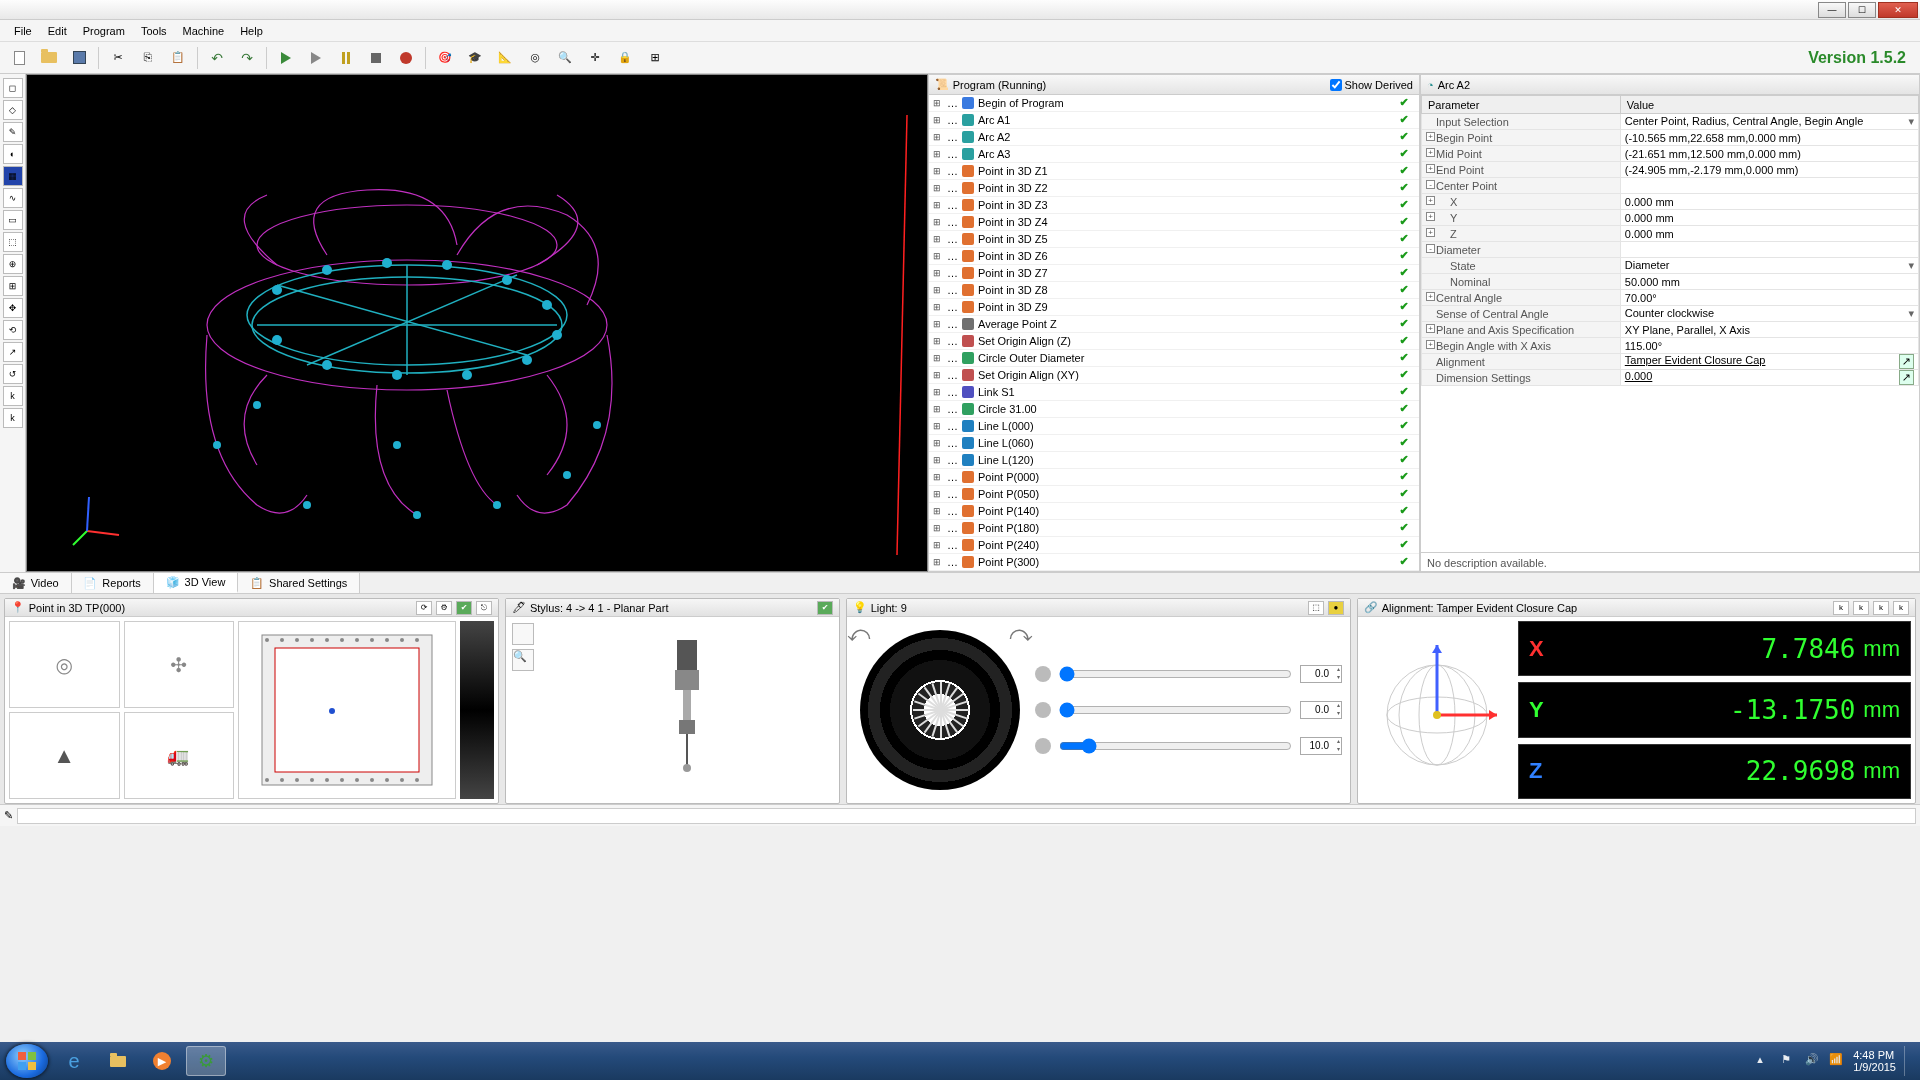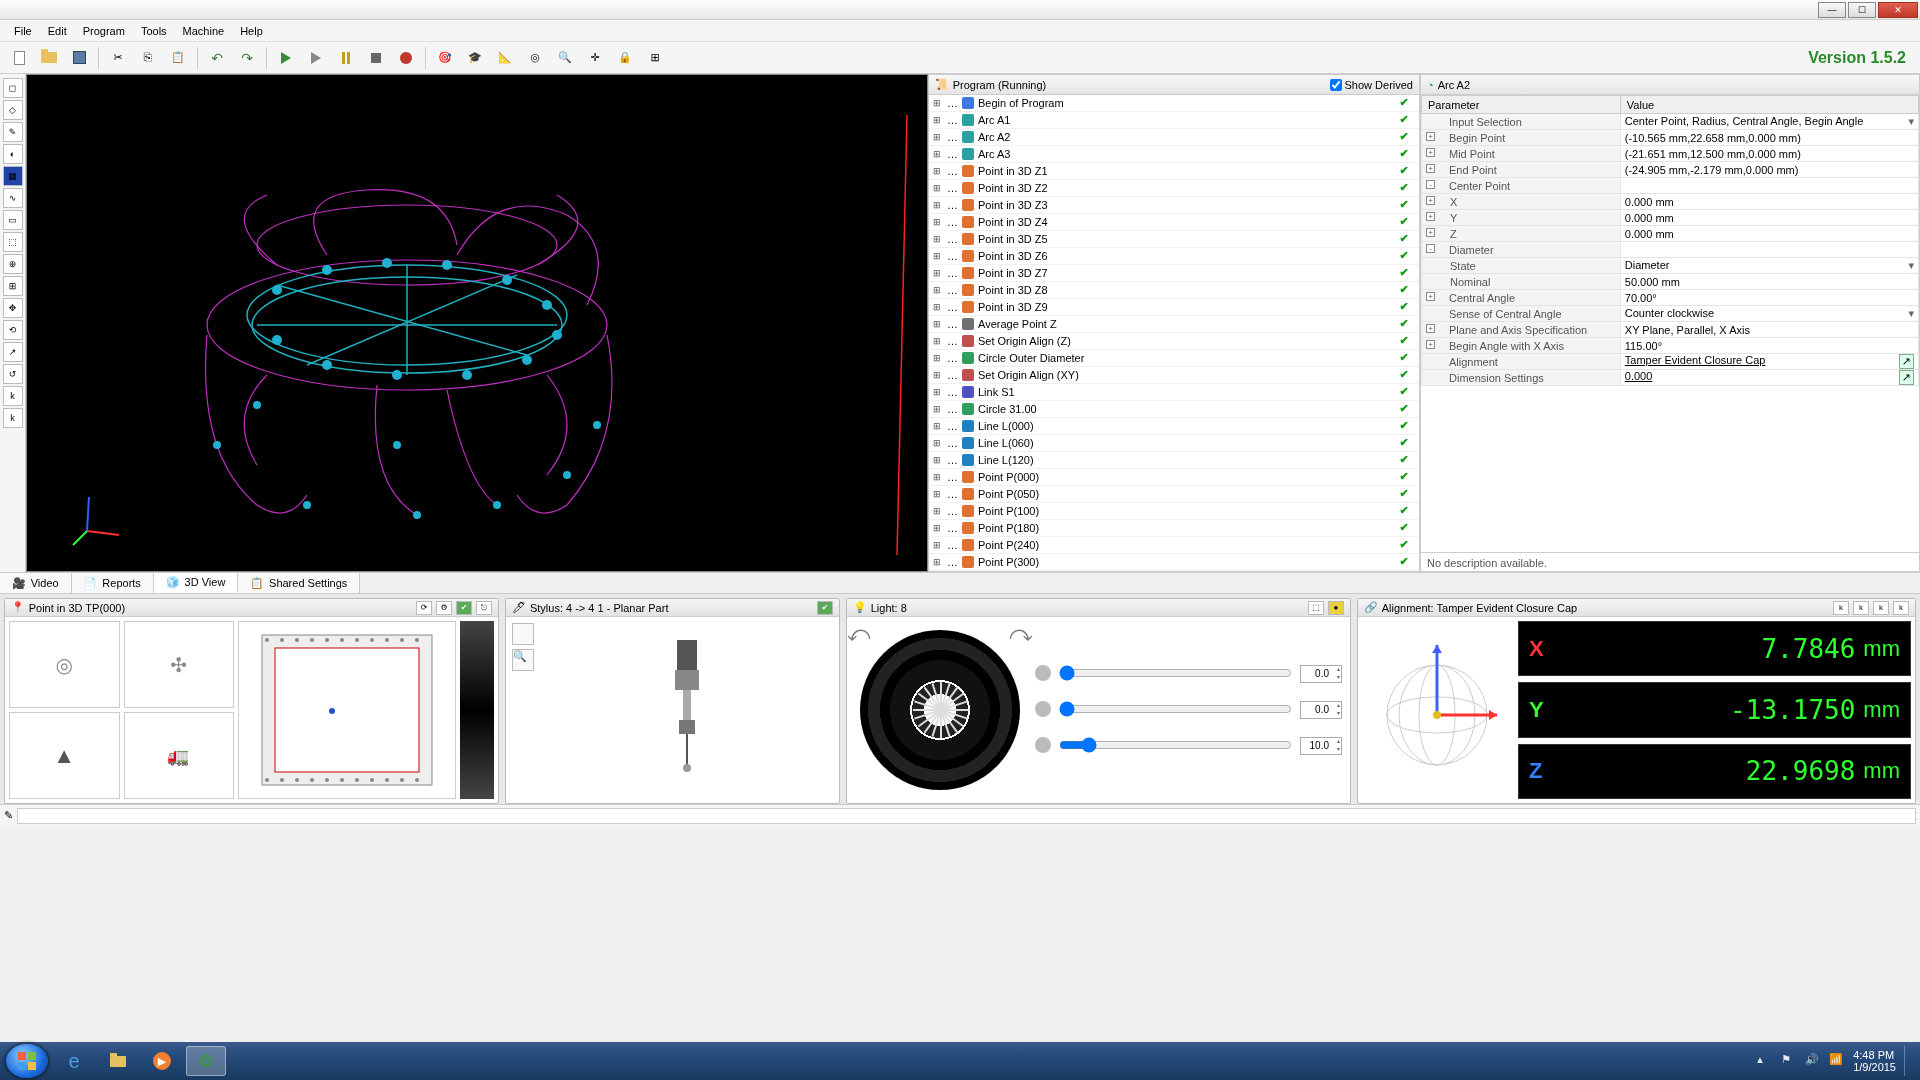--- a/index.html
+++ b/index.html
@@ -38,21 +38,21 @@
 .prog-row .lbl { flex:1; }
 .prog-row .chk2 { width:14px; height:14px; color:#1a9a1a; font-weight:bold; text-align:center; margin-right:8px; }
 
 
 .param-panel { flex:1; display:flex; flex-direction:column; border:1px solid #ccc; background:#fff; }
 .param-header { height:20px; background:linear-gradient(#f8f8f8,#e4e4e4); display:flex; align-items:center; padding:0 6px; border-bottom:1px solid #ccc; gap:4px; }
 .param-grid { flex:1; overflow:auto; }
 .param-grid table { width:100%; border-collapse:collapse; }
 .param-grid th { height:18px; background:#efefef; border:1px solid #ccc; text-align:left; padding:0 6px; font-weight:normal; }
 .param-grid td { height:16px; border:1px solid #e4e4e4; padding:0 4px; }
-.param-grid .pname { background:#f4f4f4; color:#555; padding-left:27px; position:relative; }
+.param-grid .pname { background:#f4f4f4; color:#555; padding-left:14px; position:relative; }
 .param-grid .pname.l1 { padding-left:28px; }
 .param-grid .exp2 { position:absolute; left:4px; top:2px; width:9px;height:9px;border:1px solid #888;font-size:8px;line-height:8px;text-align:center;background:#fff; }
 .param-grid .link { text-decoration:underline; color:#000; }
 .param-footer { border-top:1px solid #ccc; }
 .param-desc { padding:4px 6px; color:#555; height:18px; }
 .param-tabs { display:flex; gap:4px; padding:3px 6px; background:#f0f0f0; border-top:1px solid #ccc; }
 .param-tabs .ptab { padding:2px 10px; border:1px solid #bbb; border-radius:3px; background:linear-gradient(#fff,#e8e8e8); cursor:pointer; display:flex; align-items:center; gap:4px; }
 
 
 .viewtab-row { height: 22px; background:#f0f0f0; border-top:1px solid #ccc; border-bottom:1px solid #ccc; display:flex; align-items:stretch; }
@@ -81,21 +81,21 @@
 .d2-tools { display:flex; flex-direction:column; gap:4px; }
 .d2-tools .tb { width:22px;height:22px;border:1px solid #bbb;background:#f8f8f8;cursor:pointer; }
 .d2-view { flex:1; display:flex; align-items:center; justify-content:center; }
 
 .d3-body { flex:1; display:flex; padding:8px; gap:10px; align-items:center; }
 .wheel-wrap { position:relative; flex:0 0 170px; height:170px; }
 .wheel { width:160px; height:160px; border-radius:50%; background: radial-gradient(circle,#fff 0 16px,#222 16px 28px,#fff 28px 30px,#111 30px 50px,#000 50px 60px,#222 60px 72px,#000 72px 80px); position:absolute; left:5px; top:5px; }
 .spokes { position:absolute; left:50%; top:50%; width:56px; height:56px; transform:translate(-50%,-50%); }
 .spoke { position:absolute; left:50%; top:50%; width:2px; height:28px; background:#ddd; transform-origin:top center; }
 .sliders { flex:1; display:flex; flex-direction:column; gap:18px; }
-.slider-row { display:flex; align-items:flex-start; gap:8px; }
+.slider-row { display:flex; align-items:center; gap:8px; }
 .slider-row .sic { width:16px; height:16px; border-radius:50%; background:#bbb; }
 .slider-row input[type=range] { flex:1; }
 .slider-row .spin { width:42px; height:18px; border:1px solid #aaa; text-align:right; padding-right:12px; position:relative; font-size:10px; line-height:16px; }
 .slider-row .spin::after { content:"▴\A▾"; white-space:pre; position:absolute; right:1px; top:-1px; font-size:6px; line-height:8px; color:#666; }
 .arrow3d { position:absolute; width:30px; height:30px; font-size:22px; color:#777; }
 
 .d4-body { flex:1; display:flex; padding:4px; gap:6px; }
 .sphere { flex:0 0 150px; display:flex; align-items:center; justify-content:center; position:relative; }
 .dro { flex:1; display:flex; flex-direction:column; gap:6px; }
 .dro-row { flex:1; background:#000; display:flex; align-items:center; padding:0 10px; border:1px solid #333; }
@@ -448,21 +448,21 @@
           <span class="exp">⊞</span>
           <span>…</span>
           <span class="ic" style="background:#e07030"></span>
           <span class="lbl">Point P(050)</span>
           <span class="chk2">✔</span>
         </div>
         <div class="prog-row">
           <span class="exp">⊞</span>
           <span>…</span>
           <span class="ic" style="background:#e07030"></span>
-          <span class="lbl">Point P(100)</span>
+          <span class="lbl">Point P(140)</span>
           <span class="chk2">✔</span>
         </div>
         <div class="prog-row">
           <span class="exp">⊞</span>
           <span>…</span>
           <span class="ic" style="background:#e07030"></span>
           <span class="lbl">Point P(180)</span>
           <span class="chk2">✔</span>
         </div>
         <div class="prog-row">
@@ -675,21 +675,21 @@
           <line x1="30" y1="99" x2="30" y2="130" stroke="#555" stroke-width="2"></line>
           <circle cx="30" cy="133" r="4" fill="#999"></circle>
         </svg>
       </div>
     </div>
   </div>
 
   <div class="dock d3">
     <div class="dock-header">
       <span>💡</span>
-      <span>Light: 8</span>
+      <span>Light: 9</span>
       <span class="spacer"></span>
       <span class="hbtn">⬚</span>
       <span class="hbtn" style="background:#e8d040">●</span>
     </div>
     <div class="d3-body">
       <div class="wheel-wrap">
         <div class="arrow3d" style="left:-8px;top:-4px">⤺</div>
         <div class="arrow3d" style="right:-8px;top:-4px;transform:scaleX(-1)">⤺</div>
         <div class="wheel"></div>
         <div class="spokes" id="spokes">

